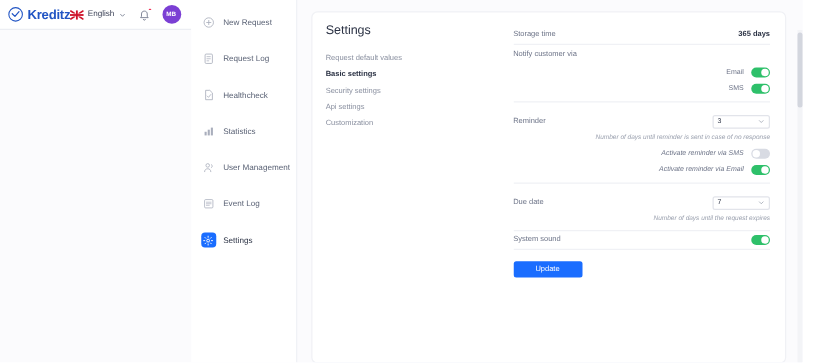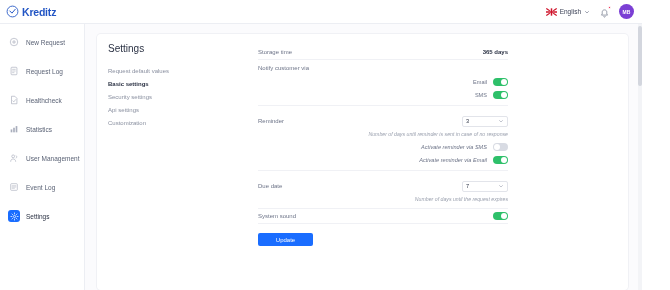--- a/index.html
+++ b/index.html
@@ -2,21 +2,21 @@
 <html><head>
 <meta charset="utf-8">
 <style>
   * { box-sizing: border-box; margin: 0; padding: 0; }
   html, body {
     width: 670px; height: 290px;
     font-family: "Liberation Sans", sans-serif;
     background: #ffffff;
     overflow: hidden;
   }
-  .app { position: relative; width: 642px; height: 290px; display: flex; flex-direction: column; background:#fbfbfd; }
+  .app { position: relative; width: 642px; height: 290px; display: flex; background:#fbfbfd; }
 
   
   .topbar {
     height: 24px; flex: 0 0 24px;
     background: #ffffff;
     border-bottom: 1px solid #eceef3;
     display: flex; align-items: center;
     padding: 0 8px 0 6px;
   }
   .brand { display: flex; align-items: center; gap: 3px; }

